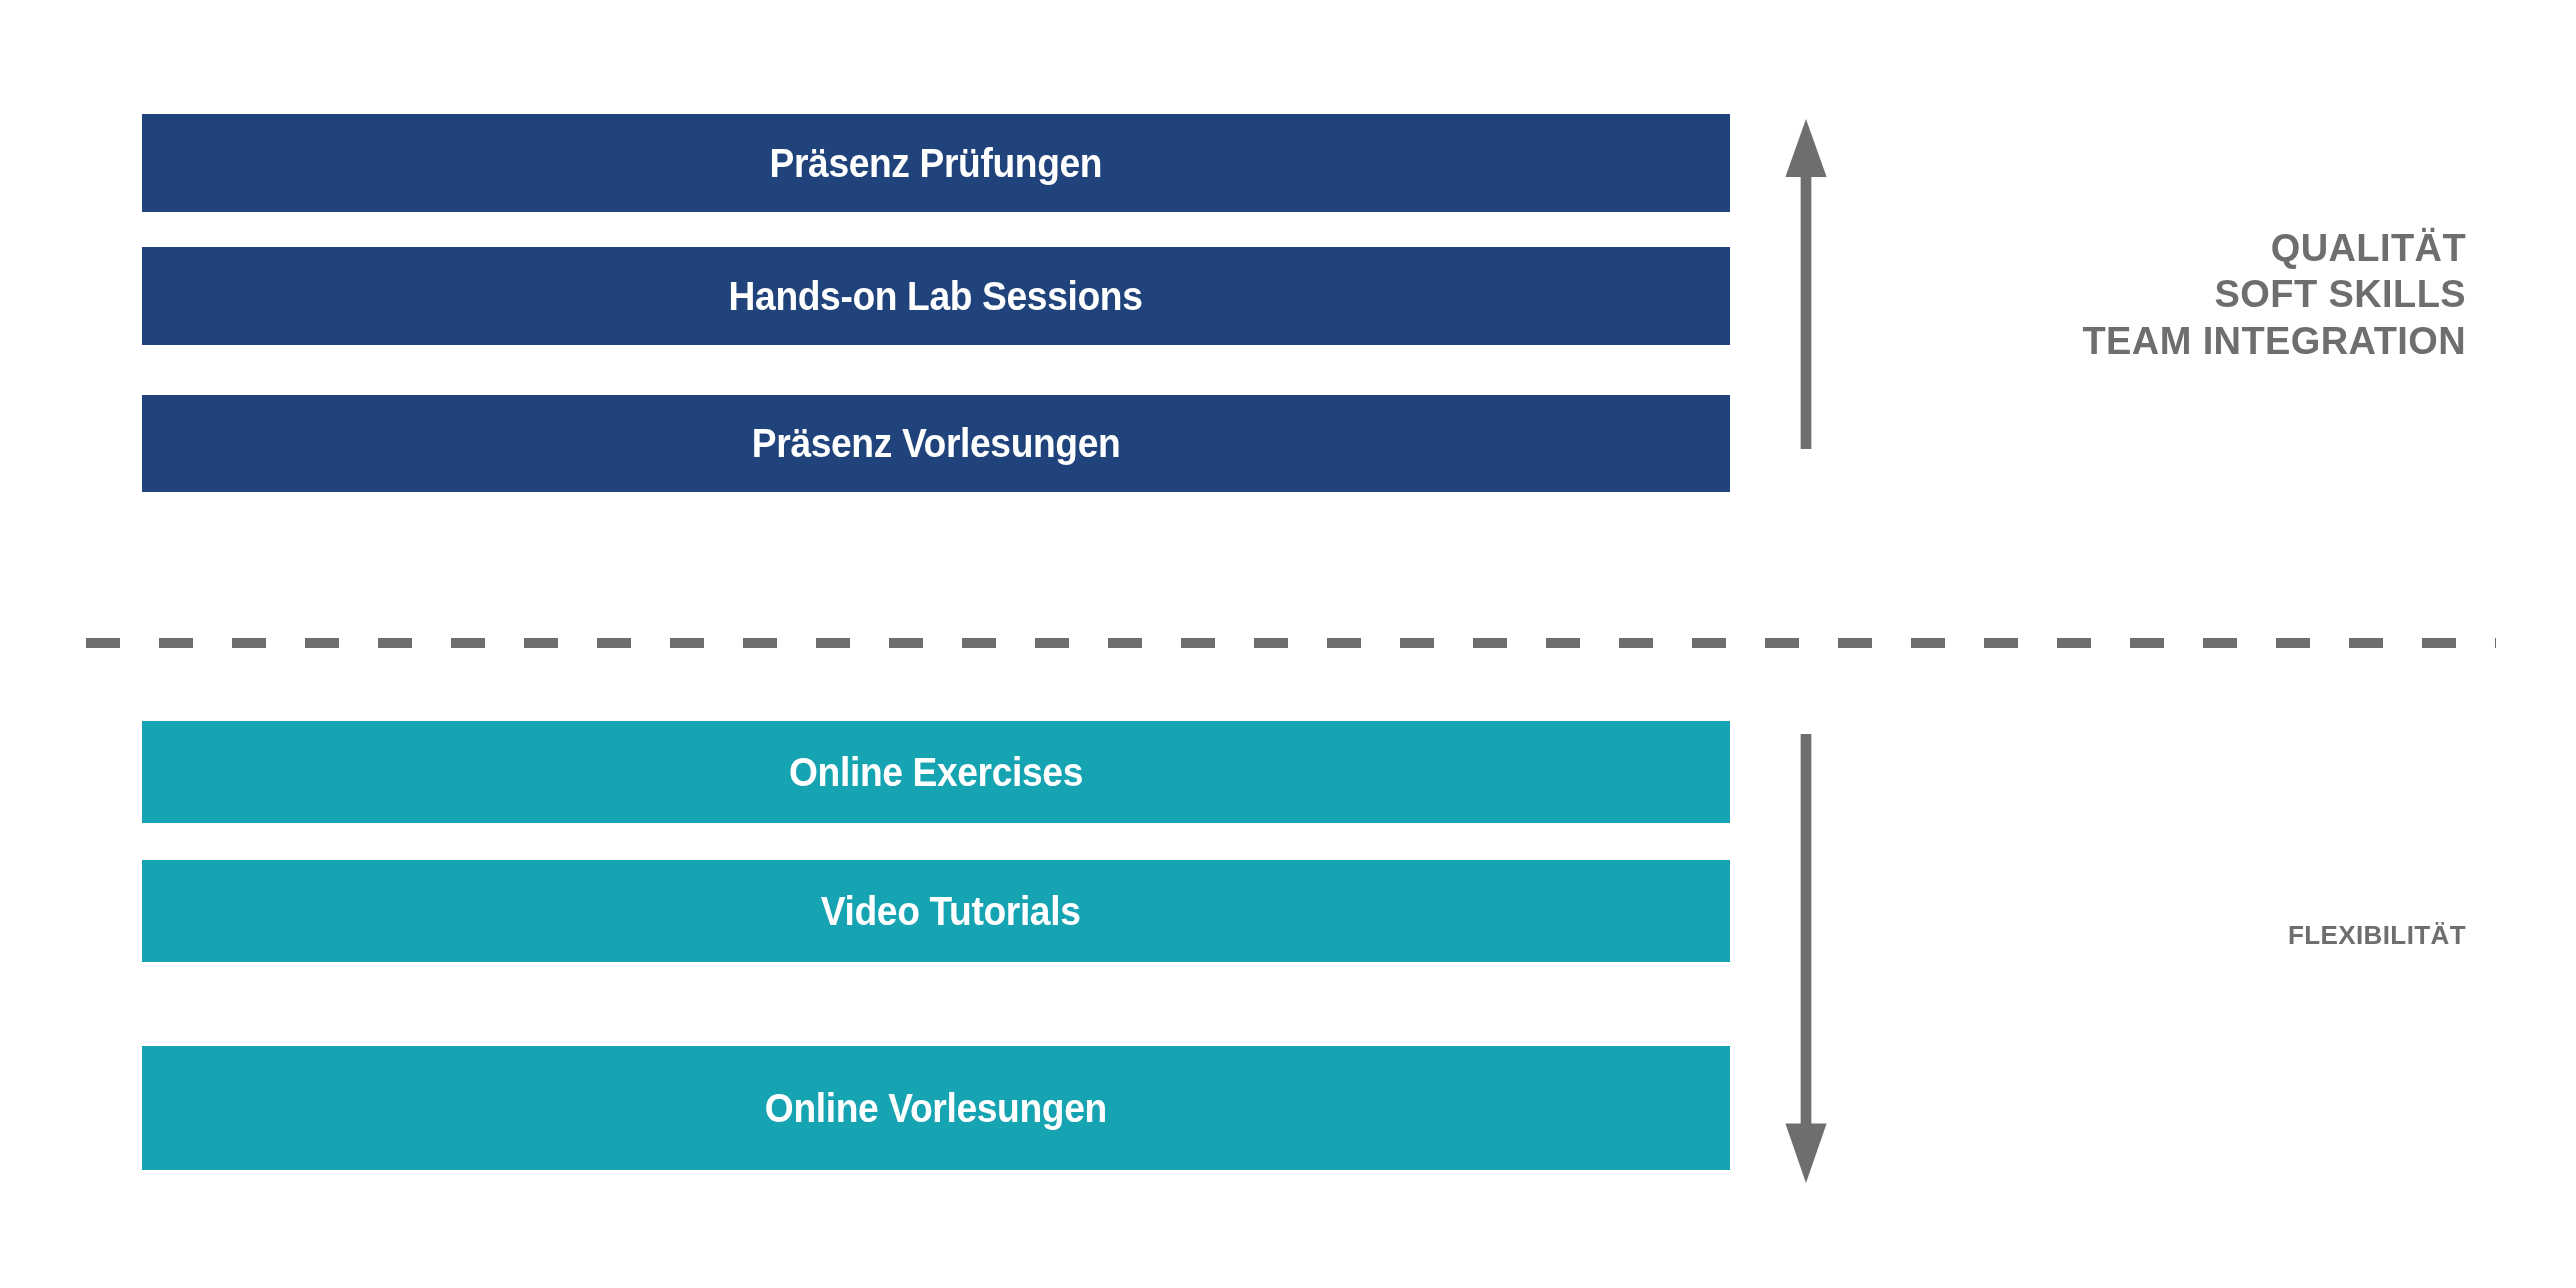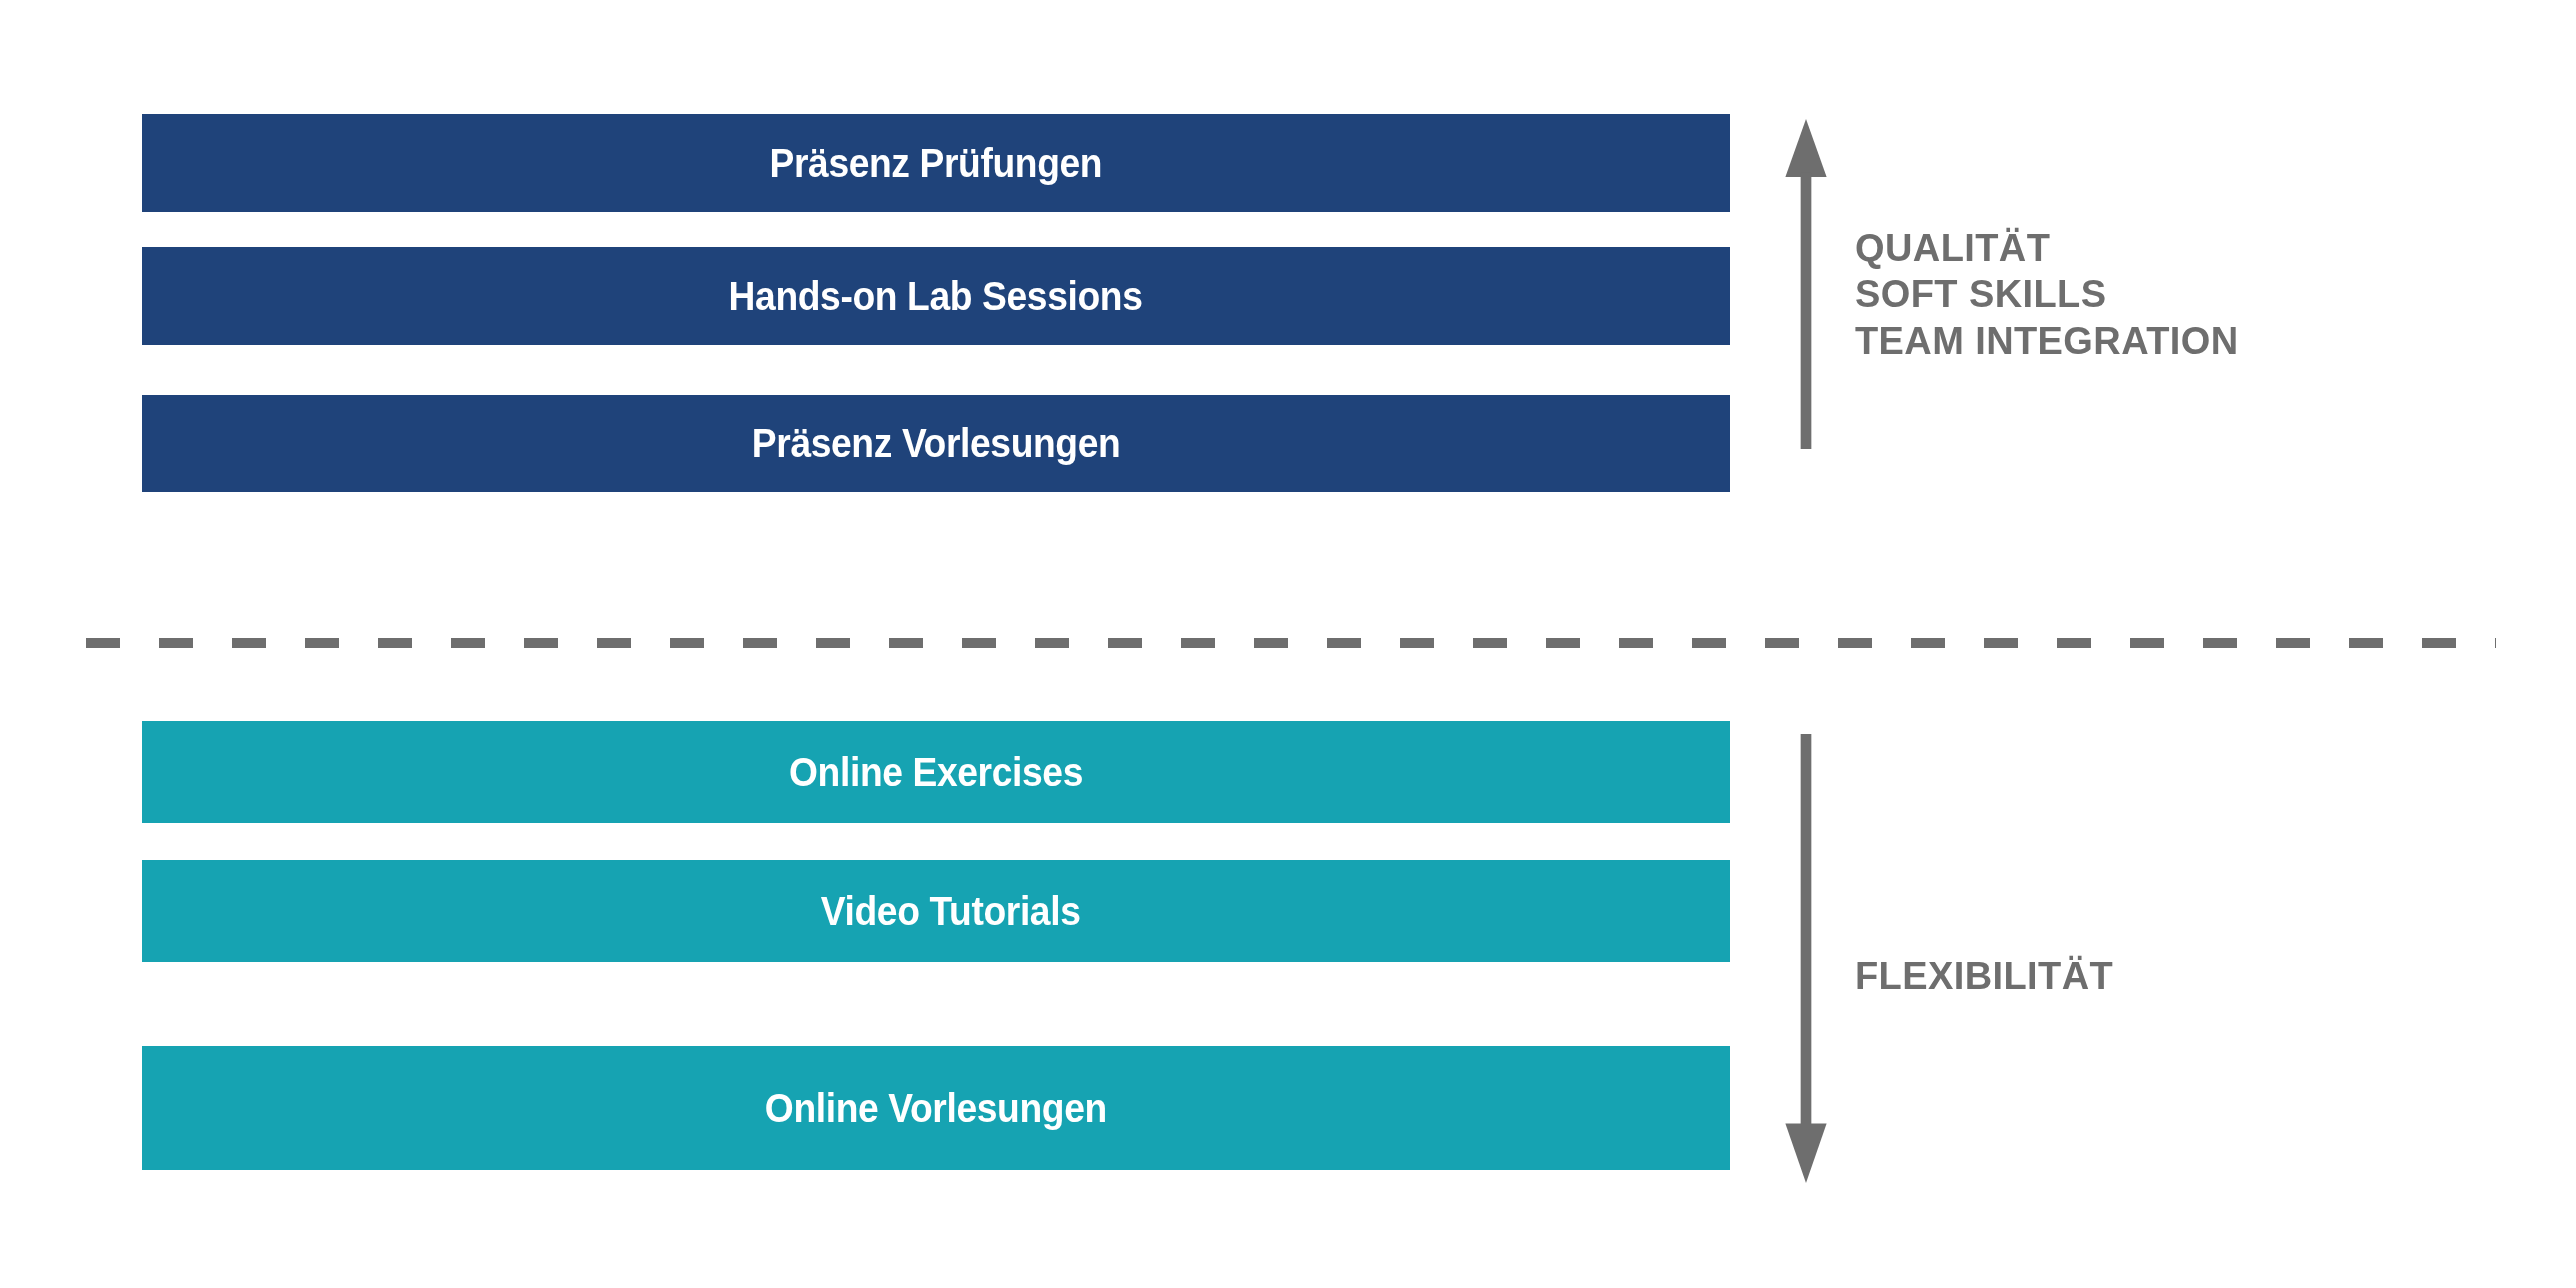--- a/index.html
+++ b/index.html
@@ -71,38 +71,37 @@
   }
   .arrow-up   { top: 119px; }
   .arrow-down { top: 734px; }
 
   
   .side-caption {
     position: absolute;
     font-family: "Liberation Sans", "DejaVu Sans", sans-serif;
     font-weight: 700;
     color: #6E6E6E;
-    text-align: left;
+    text-align: right;
     line-height: 1.22;
     white-space: pre-line;
   }
   .caption-quality {
     left: 1855px;
     top: 225px;
     width: 611px;
     font-size: 38px;
     letter-spacing: 0.4px;
   }
   .caption-flex {
     left: 1855px;
     top: 920px;
     width: 611px;
-    font-size: 38px;
+    font-size: 26px;
     letter-spacing: 0.4px;
-    margin-top: 33px;
   }
 </style>
 </head>
 <body>
 
 <div id="canvas">
 
   <div class="bar onsite bar-o1">
     <span class="bar-label">Präsenz Prüfungen</span>
   </div>

